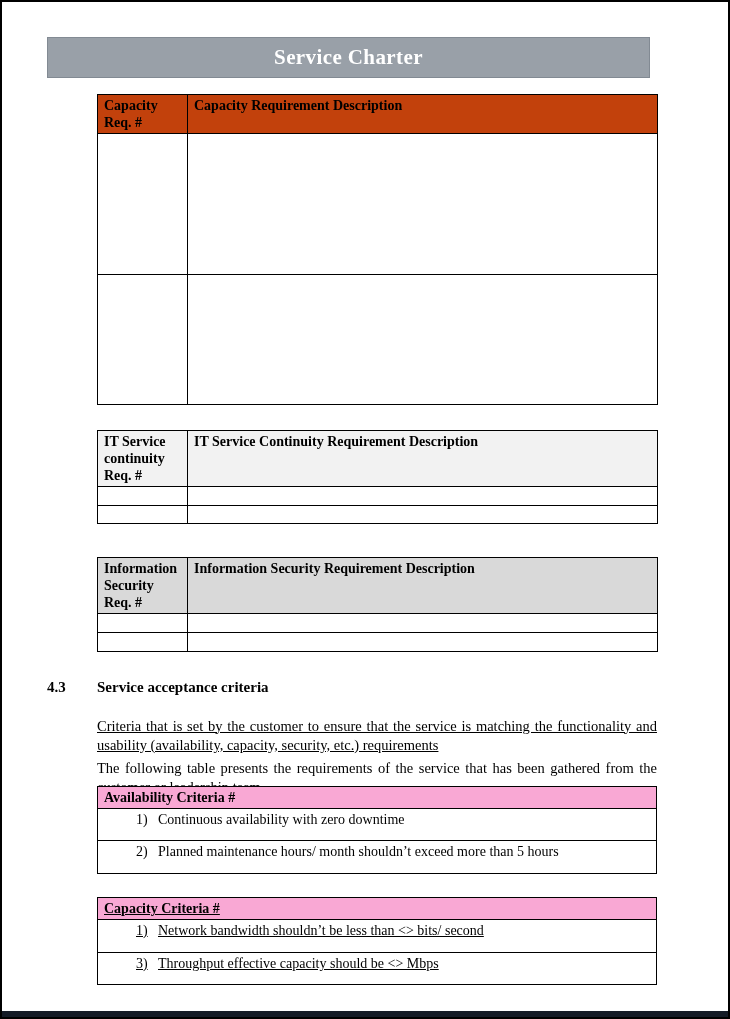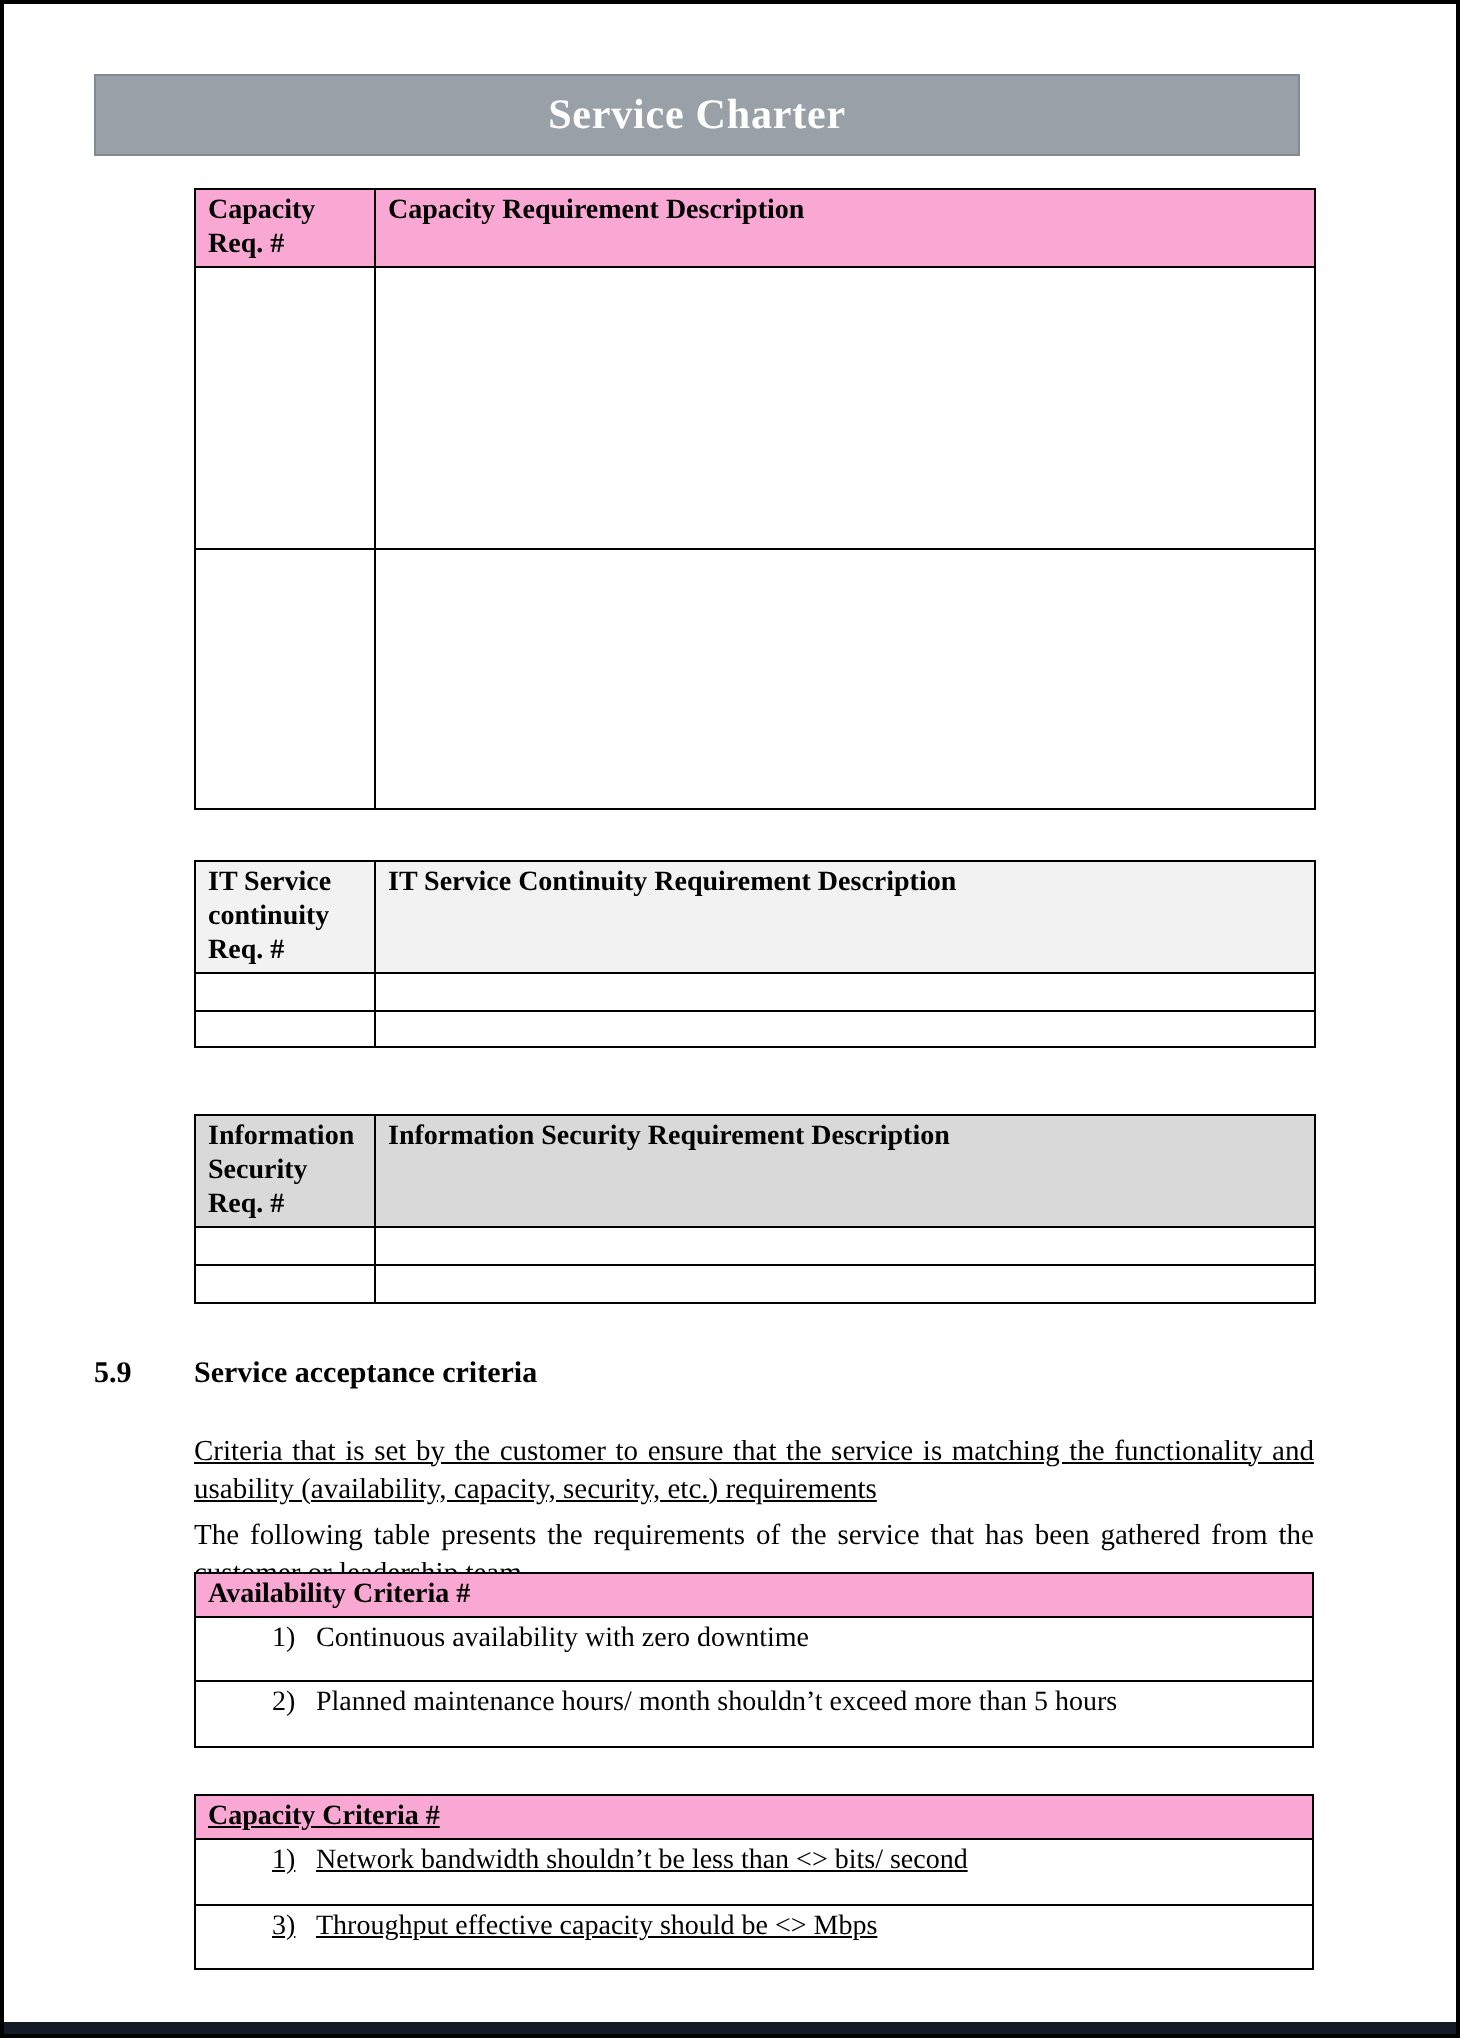--- a/index.html
+++ b/index.html
@@ -35,21 +35,21 @@
     font-size:14px;
     line-height:1.22;
     overflow:hidden;
   }
   table.doc th { font-weight:bold; }
   col.c1 { width:90px; }
   col.c2 { width:470px; }
 
   .tbl-capacity   { top:92px; }
   .tbl-capacity   tr.hdr { height:29px; }
-  .tbl-capacity   tr.hdr th { background:#f9a8d4; }
+  .tbl-capacity   tr.hdr th { background:#c2410c; }
   .tbl-capacity   tr.r1  { height:141px; }
   .tbl-capacity   tr.r2  { height:130px; }
 
   .tbl-continuity { top:428px; }
   .tbl-continuity tr.hdr { height:55px; }
   .tbl-continuity tr.hdr th { background:#f2f2f2; }
   .tbl-continuity tr.r1  { height:19px; }
   .tbl-continuity tr.r2  { height:18px; }
 
   .tbl-security   { top:555px; }
@@ -155,21 +155,21 @@
       <td></td>
     </tr>
     <tr class="r2">
       <td></td>
       <td></td>
     </tr>
   </tbody>
     </table>
 
   <div class="section-heading">
-    <span class="sec-num">5.9</span>
+    <span class="sec-num">4.3</span>
     <span>Service acceptance criteria</span>
   </div>
 
   <p class="para para-1">Criteria that is set by the customer to ensure that the service is matching the functionality and usability (availability, capacity, security, etc.) requirements</p>
   <p class="para para-2">The following table presents the requirements of the service that has been gathered from the customer or leadership team.</p>
 
   <table class="doc tbl-criteria tbl-avail">
     <tbody>
         <tr class="hdr">
       <th>Availability Criteria #</th>

